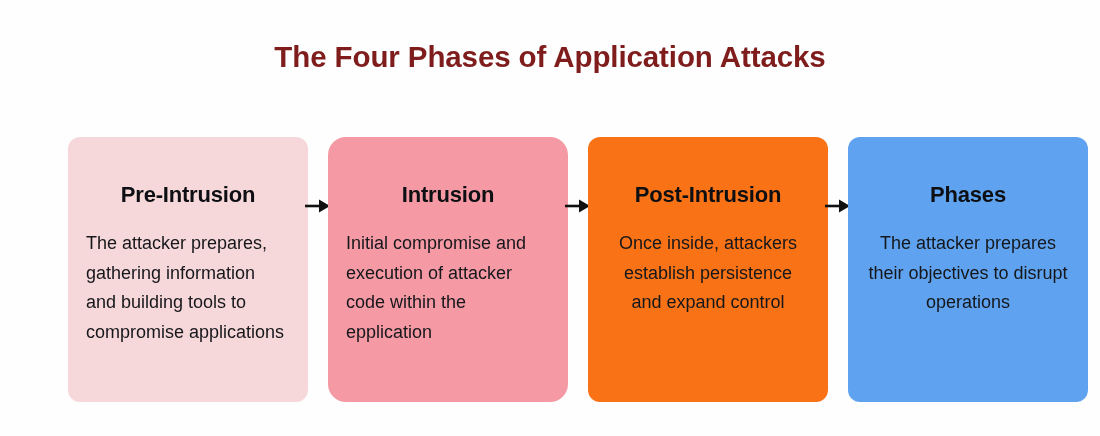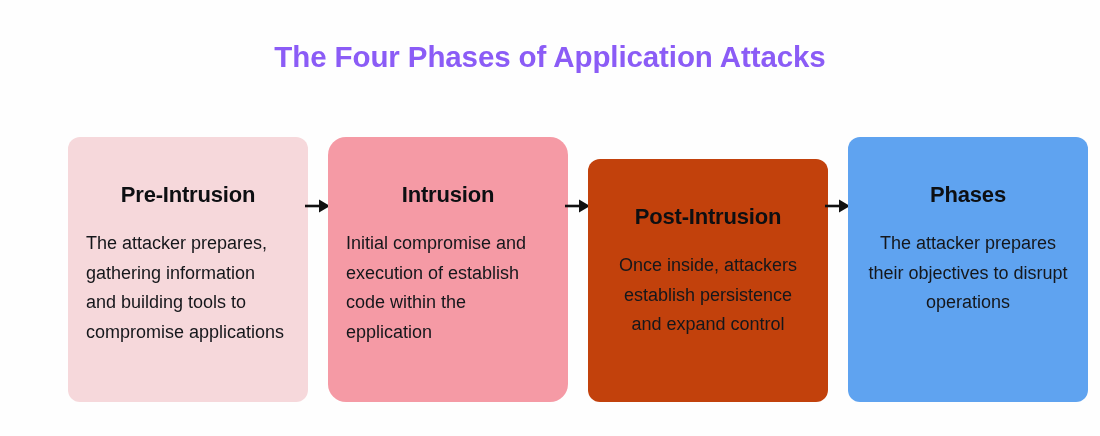--- a/index.html
+++ b/index.html
@@ -23,21 +23,21 @@
 
   
   .page-title {
     position: absolute;
     left: 0;
     top: 36px;
     width: 1100px;
     text-align: center;
     font-size: 29.5px;
     font-weight: bold;
-    color: #8b5cf6;
+    color: #7f1d1d;
     letter-spacing: -0.1px;
     line-height: 42px;
     white-space: nowrap;
   }
 
   
   .flow-row {
     position: absolute;
     left: 68px;
     top: 137px;
@@ -110,31 +110,31 @@
 
     <div class="connector">
       <svg class="arrow-svg" viewBox="0 0 26 18">
         <line x1="0" y1="9" x2="17" y2="9" stroke="#111111" stroke-width="2.6"></line>
         <polygon points="14,2.5 25,9 14,15.5" fill="#111111"></polygon>
       </svg>
     </div>
 
     <div class="phase-card align-left" style="background: rgb(245, 154, 165); border-radius: 18px;">
       <div class="phase-title">Intrusion</div>
-      <div class="phase-body">Initial compromise and execution of establish code within the epplication</div>
+      <div class="phase-body">Initial compromise and execution of attacker code within the epplication</div>
     </div>
 
     <div class="connector">
       <svg class="arrow-svg" viewBox="0 0 26 18">
         <line x1="0" y1="9" x2="17" y2="9" stroke="#111111" stroke-width="2.6"></line>
         <polygon points="14,2.5 25,9 14,15.5" fill="#111111"></polygon>
       </svg>
     </div>
 
-    <div class="phase-card align-center" style="background: #c2410c; margin-top: 22px;">
+    <div class="phase-card align-center" style="background: #f97316;">
       <div class="phase-title">Post-Intrusion</div>
       <div class="phase-body">Once inside, attackers establish persistence and expand control</div>
     </div>
 
     <div class="connector">
       <svg class="arrow-svg" viewBox="0 0 26 18">
         <line x1="0" y1="9" x2="17" y2="9" stroke="#111111" stroke-width="2.6"></line>
         <polygon points="14,2.5 25,9 14,15.5" fill="#111111"></polygon>
       </svg>
     </div>

